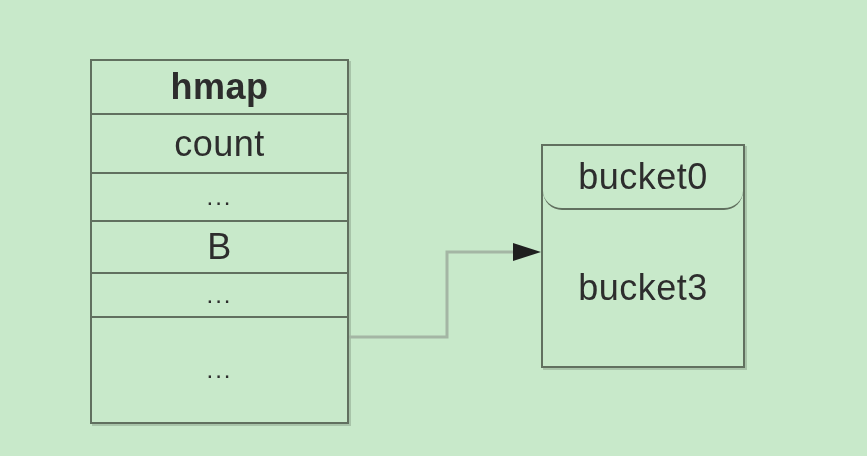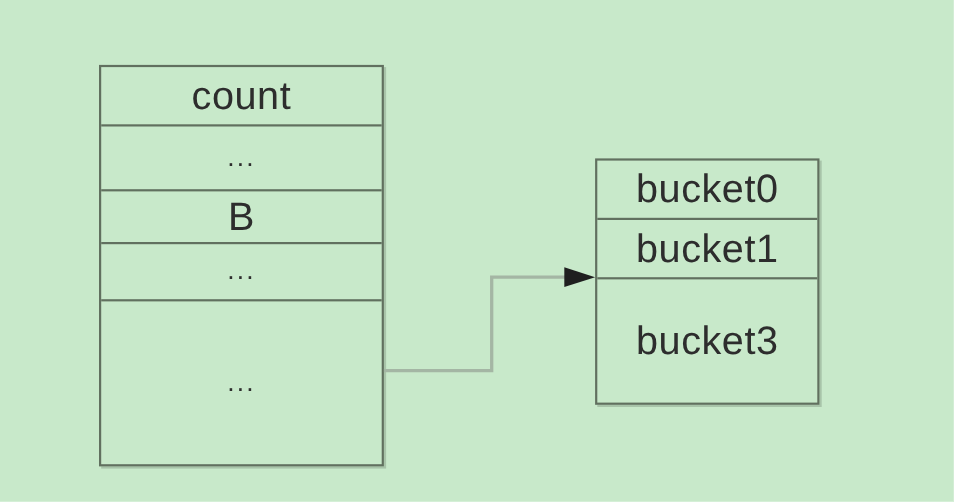--- a/index.html
+++ b/index.html
@@ -58,21 +58,21 @@
     letter-spacing: 2px;
   }
   
   .hmap-table .row:nth-child(1) { height: 54px; }
   .hmap-table .row:nth-child(2) { height: 59px; }
   .hmap-table .row:nth-child(3) { height: 48px; }
   .hmap-table .row:nth-child(4) { height: 52px; }
   .hmap-table .row:nth-child(5) { height: 44px; }
   .hmap-table .row:nth-child(6) { height: 54px; }
   
-  .buckets-table .row { height: 54px; }
+  .buckets-table .row { height: 64px; border-radius: 19px; }
   .connector-svg {
     position: absolute;
     left: 0;
     top: 0;
     pointer-events: none;
   }
   .connector-line {
     fill: none;
     stroke: var(--connector-color, #a4b6a4);
     stroke-width: 3;
@@ -81,30 +81,30 @@
     fill: var(--arrow-color, #1f1f1f);
     stroke: none;
   }
 </style>
 </head>
 <body>
 
 <div class="canvas">
 
   <div class="struct-table hmap-table">
+    <div class="row header">hmap</div>
     <div class="row">count</div>
     <div class="row dots">...</div>
     <div class="row">B</div>
     <div class="row dots">...</div>
     <div class="row dots">...</div>
   </div>
 
   <div class="struct-table buckets-table">
     <div class="row">bucket0</div>
-    <div class="row">bucket1</div>
     <div class="row">bucket3</div>
   </div>
 
   <svg class="connector-svg" width="867" height="456" viewBox="0 0 867 456">
     <polyline class="connector-line" points="349,337 447,337 447,252 515,252"></polyline>
     <polygon class="arrow-head" points="513,243 513,261 541,252"></polygon>
   </svg>
 
 </div>
 

